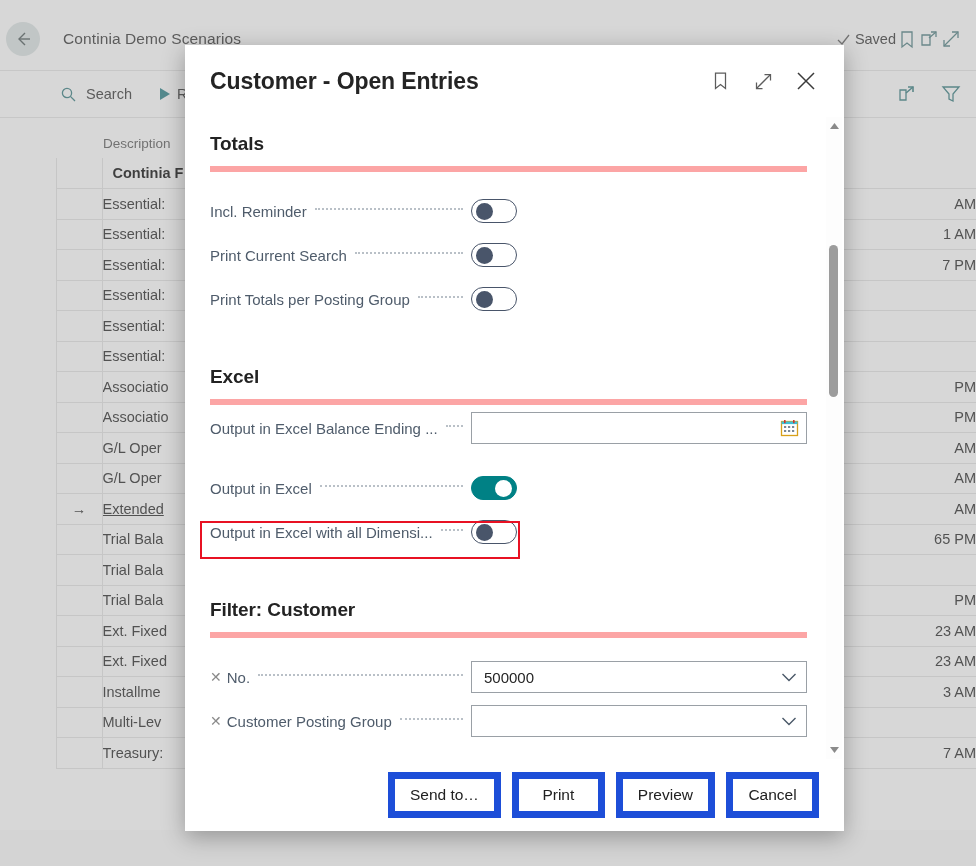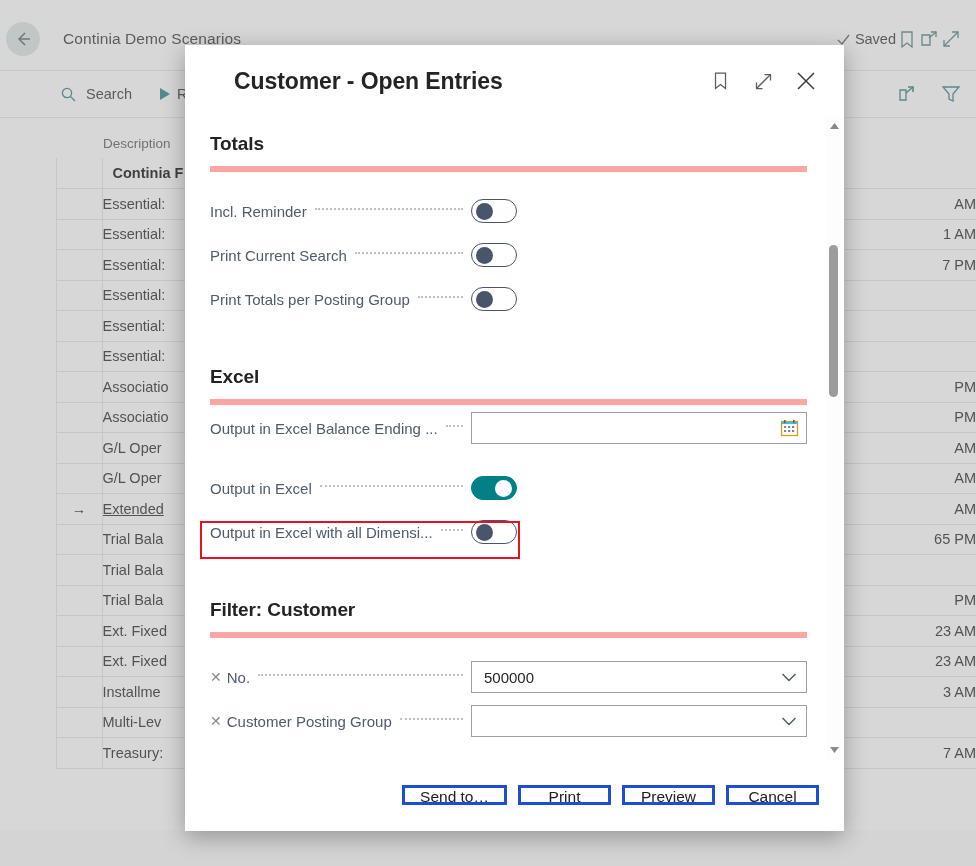--- a/index.html
+++ b/index.html
@@ -115,21 +115,20 @@
     height: 72px;
     display: flex; align-items: center;
     padding: 0 25px 0 25px;
     flex: 0 0 auto;
   }
   .modal-title {
     font-size: 23px;
     color: #242424;
     font-weight: bold;
     letter-spacing: -0.1px;
-    margin-left: 24px;
   }
   .modal-title-icons {
     margin-left: auto;
     display: flex; align-items: center; gap: 17px;
   }
   .ti-btn { width: 26px; height: 26px; display:flex; align-items:center; justify-content:center; cursor:pointer;}
 
   .modal-body {
     position: relative;
     flex: 1 1 auto;
@@ -239,22 +238,22 @@
   }
 
   .modal-footer {
     flex: 0 0 auto;
     height: 72px;
     display: flex; align-items: center; justify-content: flex-end;
     gap: 11px;
     padding: 0 25px 0 25px;
   }
   .dlg-btn {
-    min-width: 93px; height: 20px;
-    border: 3px solid #1d4ed8;
+    min-width: 93px; height: 46px;
+    border: 7px solid #1d4ed8;
     background: #ffffff;
     font-size: 15.5px;
     color: #212121;
     font-family: "Liberation Sans", sans-serif;
     cursor: pointer;
     padding: 0 15px;
   }
   .bottom-bar {
     position: absolute;
     left: 0; right: 0; bottom: 0; height: 36px;

